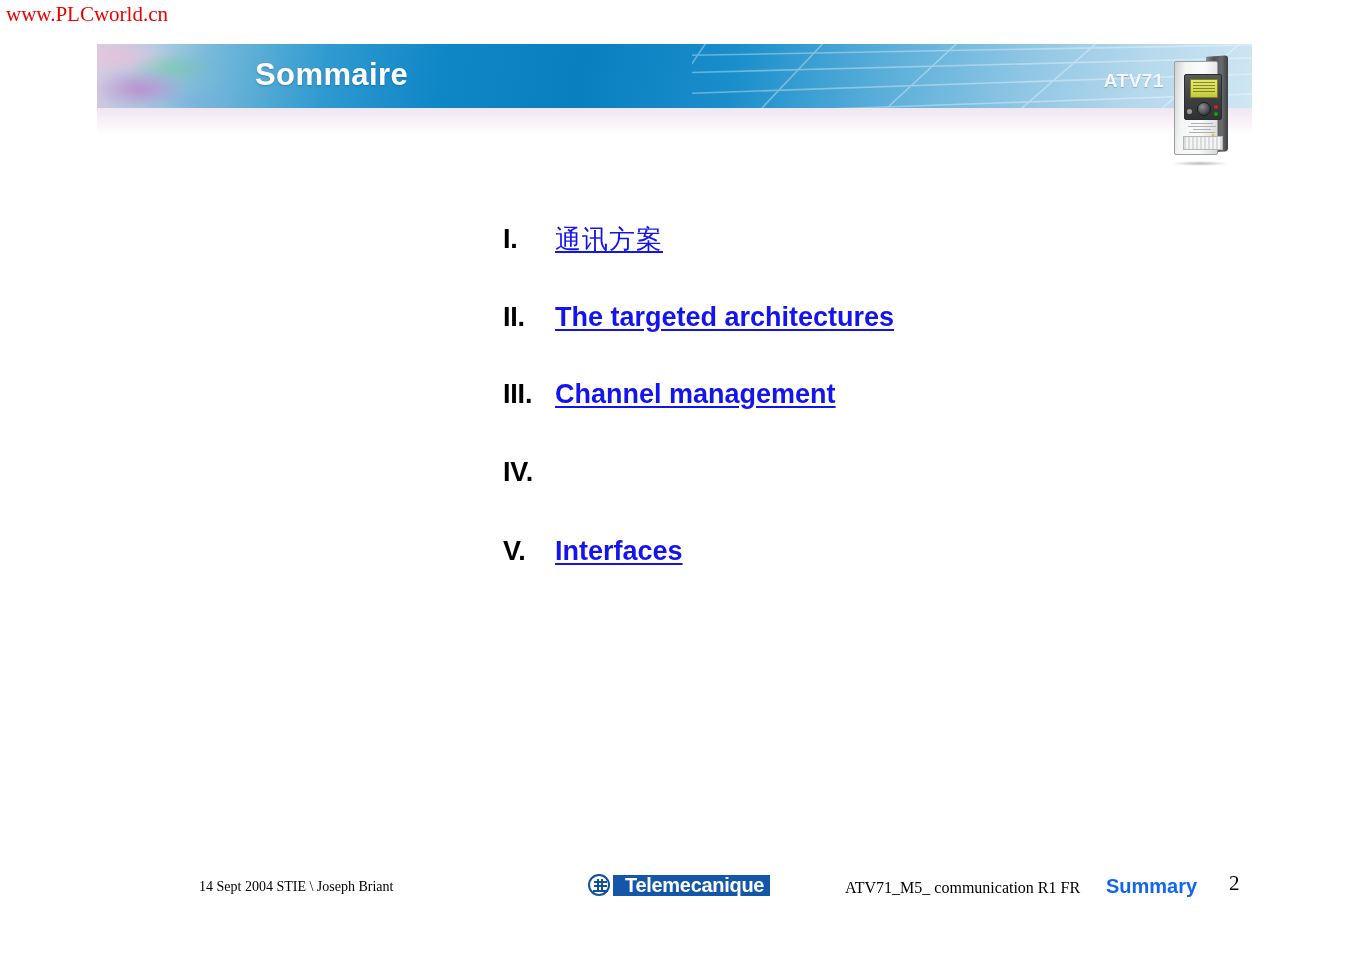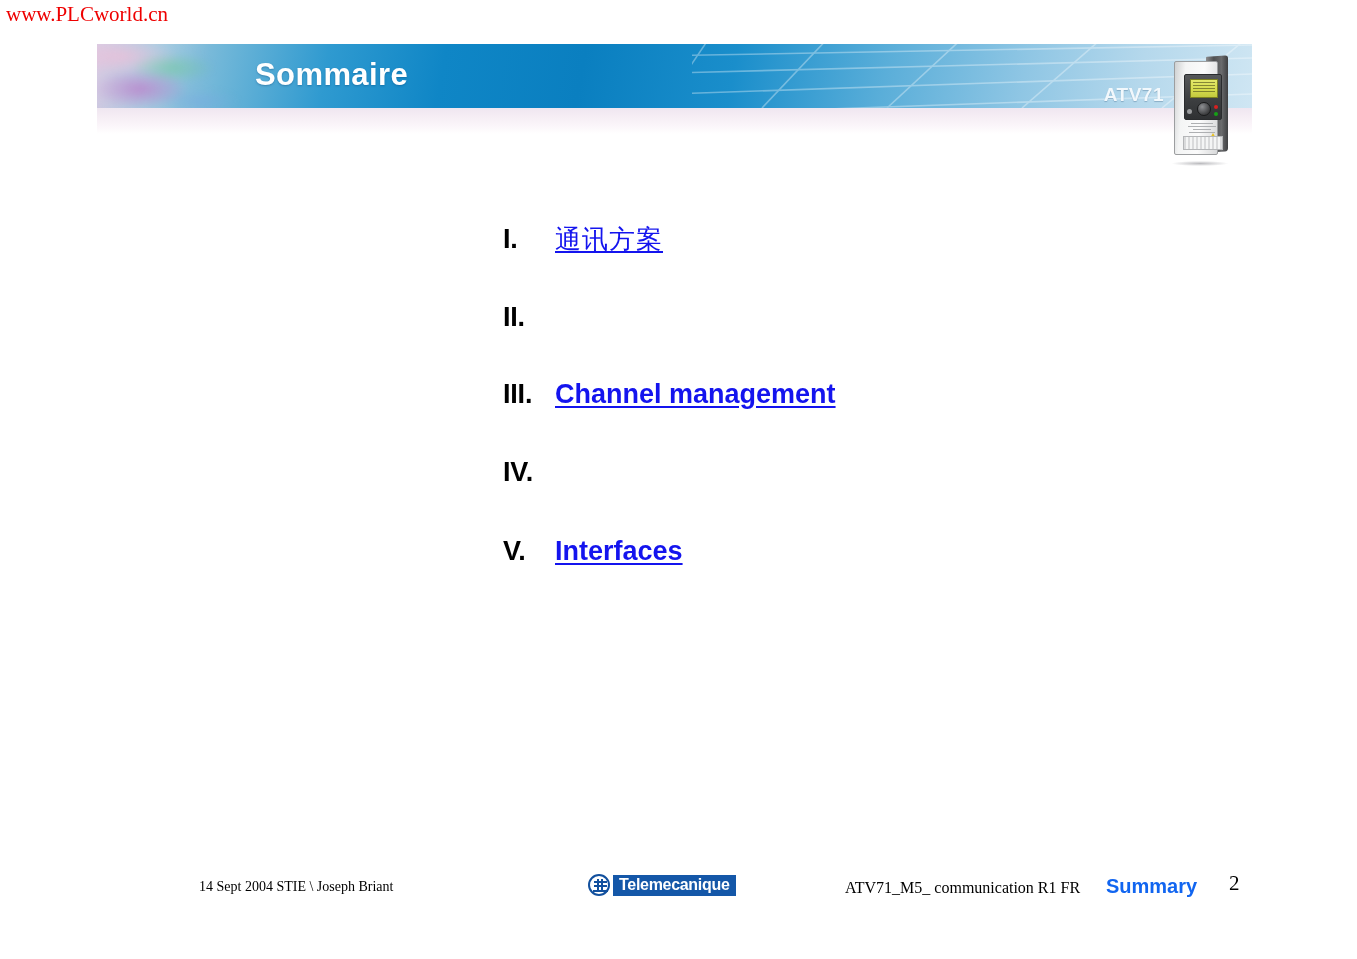--- a/index.html
+++ b/index.html
@@ -83,21 +83,21 @@
     font-size: 31px;
     font-weight: bold;
     color: #ffffff;
     letter-spacing: 0.4px;
     text-shadow: 0 1px 2px rgba(0,60,110,0.35);
     white-space: nowrap;
   }
   .banner-product {
     position: absolute;
     right: 88px;
-    bottom: 2px;
+    bottom: 16px;
     font-size: 19px;
     font-weight: bold;
     color: #f2f8fc;
     letter-spacing: 0.5px;
     text-shadow: 0 1px 1px rgba(80,120,150,0.45);
   }
 
   
   .banner-underline {
     position: absolute;
@@ -287,24 +287,24 @@
     background: #12509e;
   }
   .logo .mark .v1 { left: 7px;  top: 3px; width: 2px; height: 12px; }
   .logo .mark .v2 { left: 11px; top: 3px; width: 2px; height: 12px; }
   .logo .mark .h1 { left: 4px;  top: 5px;  width: 13px; height: 2px; }
   .logo .mark .h2 { left: 4px;  top: 9px;  width: 13px; height: 2px; }
   .logo .mark .h3 { left: 3px;  top: 14px; width: 15px; height: 2px; }
   .logo .wordbox {
     background: #1457a8;
     color: #ffffff;
-    font-size: 16px;
+    font-size: 20px;
     font-weight: bold;
     letter-spacing: -0.3px;
-    padding: 2px 6px 3px 6px;
+    padding: 2px 6px 3px 12px;
     line-height: 16px;
   }
   .footer-doc {
     position: absolute;
     left: 801px;
     top: 879px;
     font-family: "Liberation Serif", serif;
     font-size: 16px;
     color: #000000;
     white-space: nowrap;
@@ -385,20 +385,21 @@
 <div class="toc">
 
   <div class="toc-item">
     <span class="toc-num">I.</span>
     <span class="toc-link cjk">通讯方案</span>
   </div>
   <div class="sp-a"></div>
 
   <div class="toc-item">
     <span class="toc-num">II.</span>
+    <span class="toc-link">The targeted architectures</span>
   </div>
   <div class="sp-b"></div>
 
   <div class="toc-item">
     <span class="toc-num">III.</span>
     <span class="toc-link">Channel management</span>
   </div>
   <div class="sp-c"></div>
 
   <div class="toc-item">

